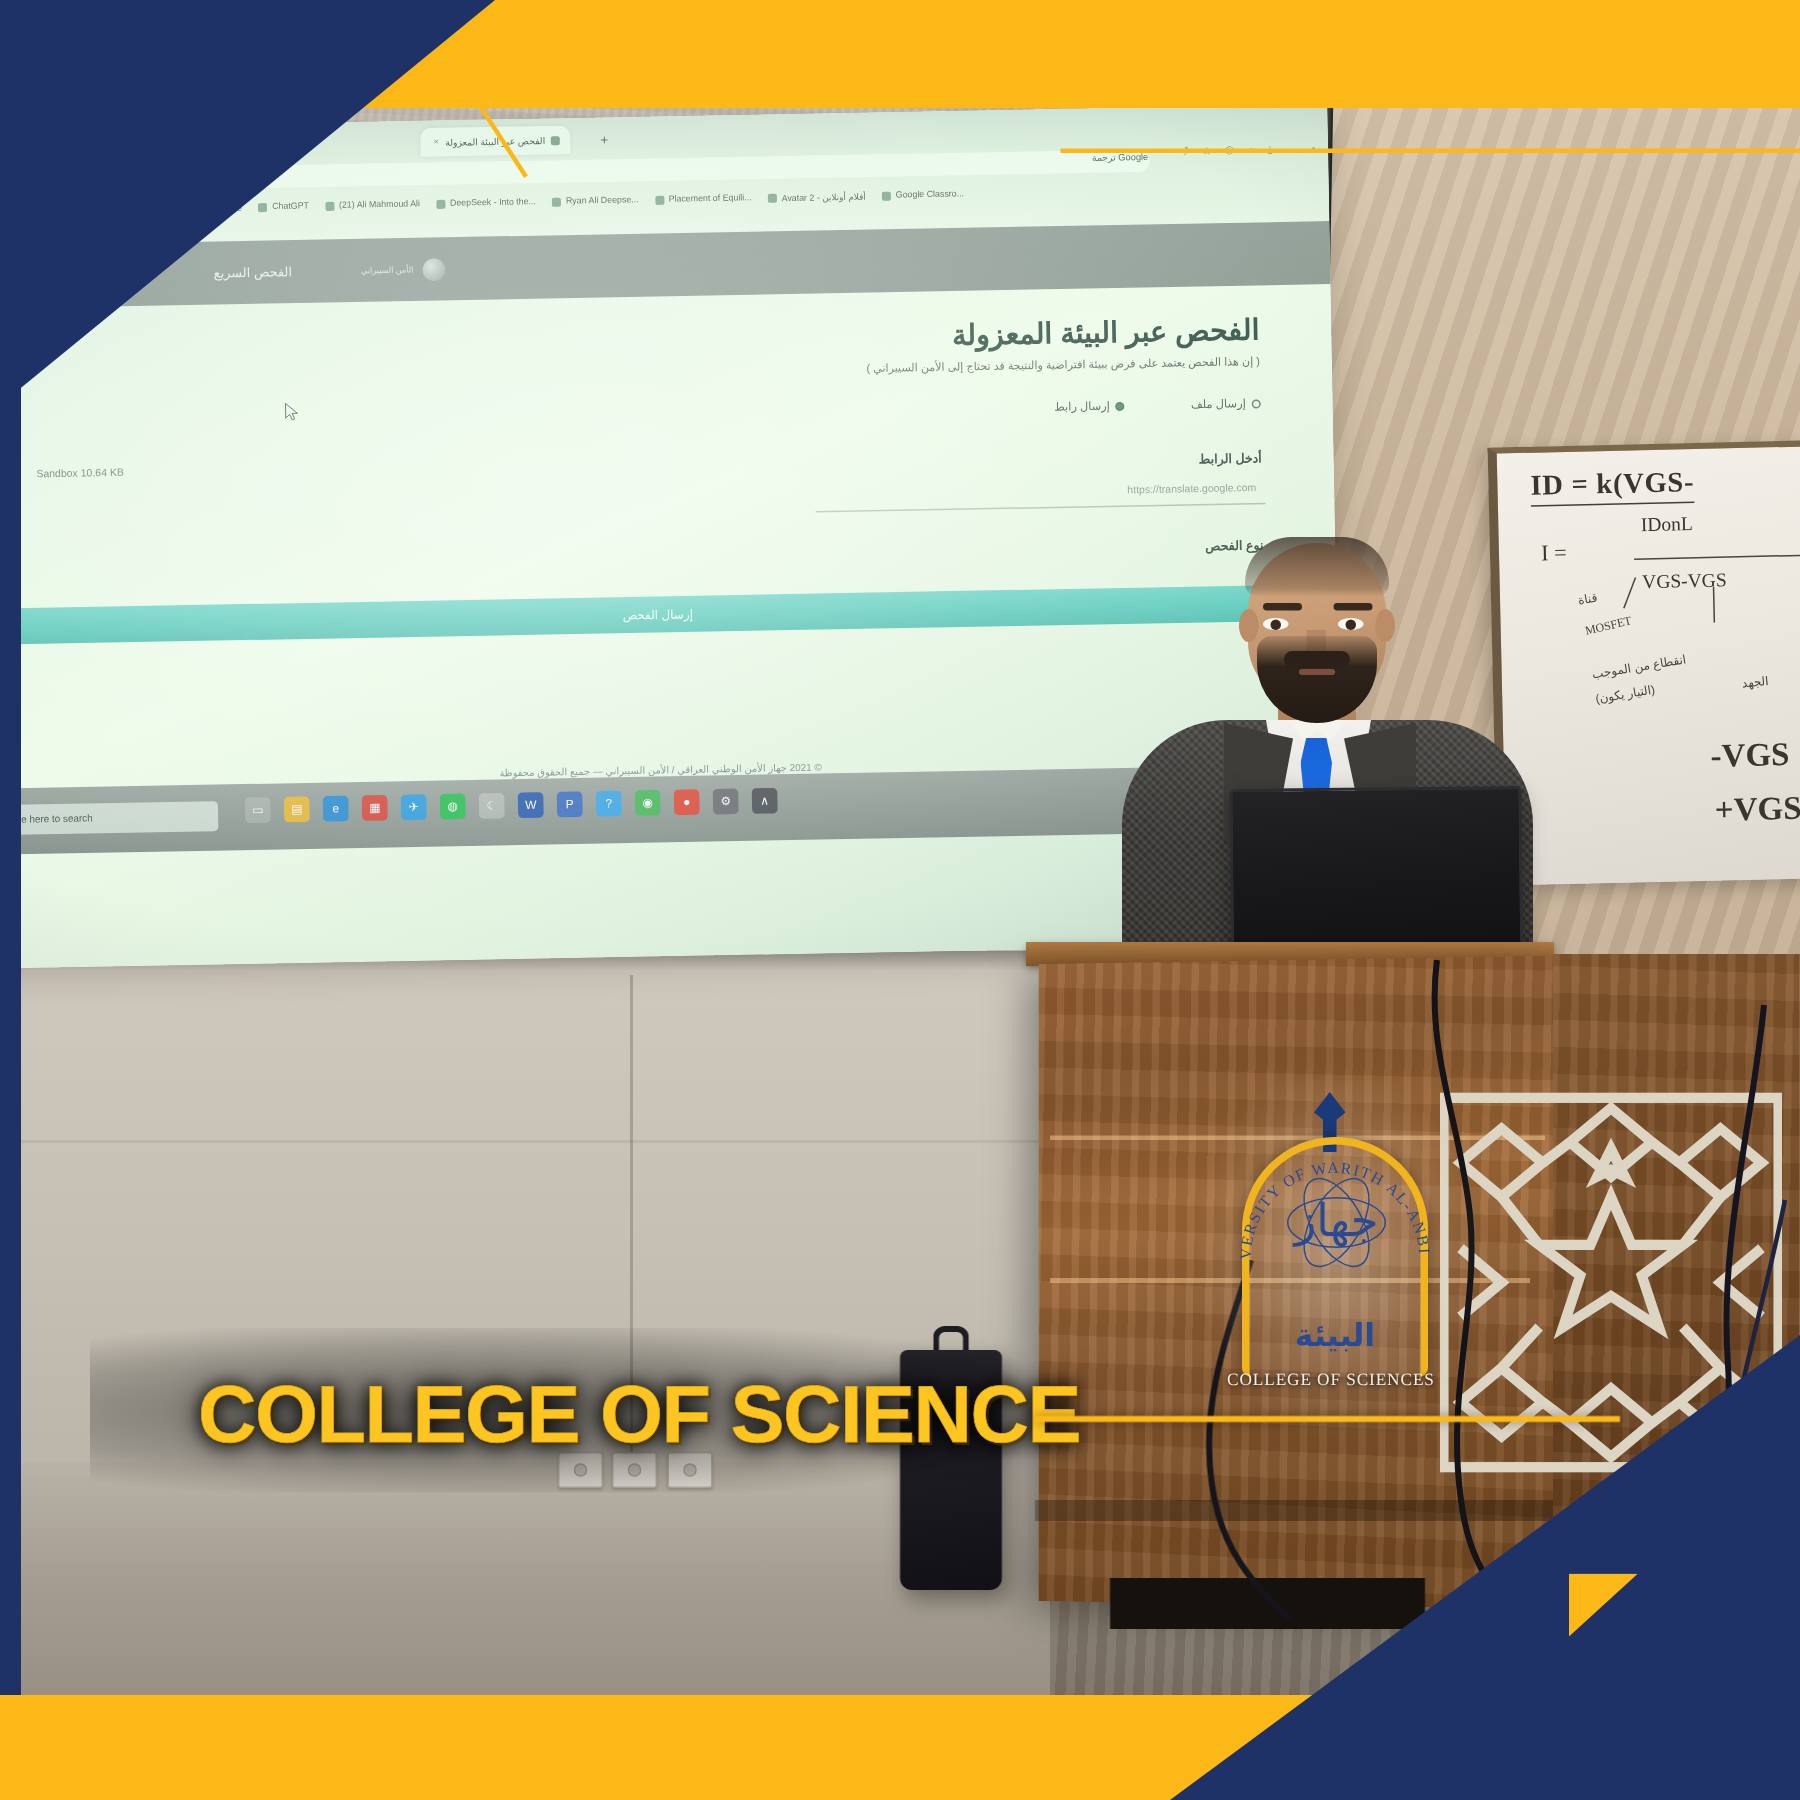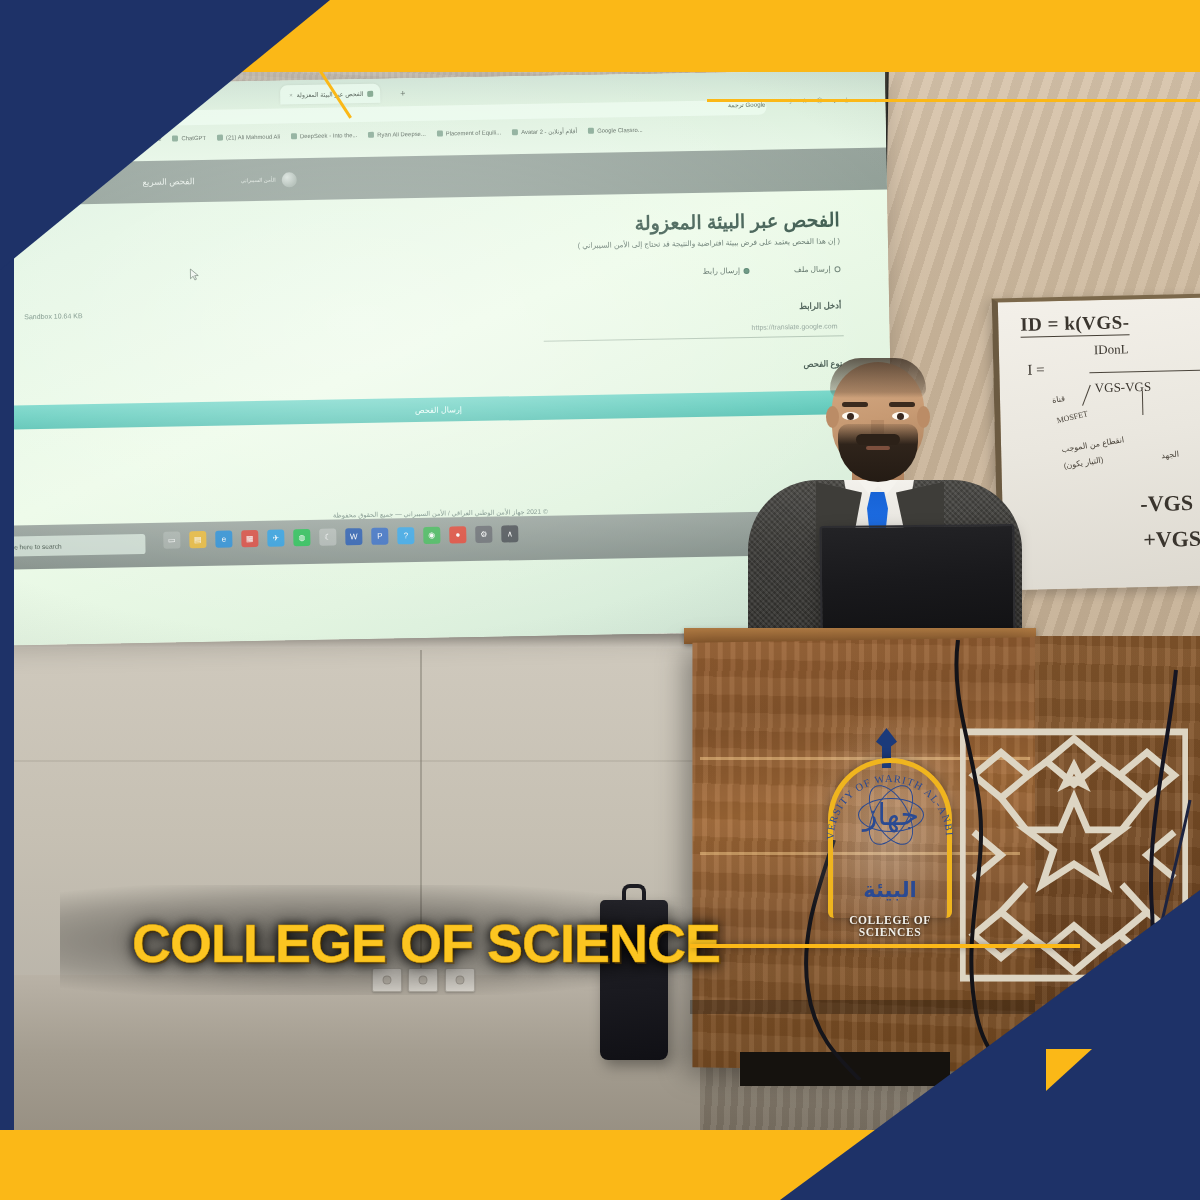--- a/index.html
+++ b/index.html
@@ -283,22 +283,22 @@
   .logo-calig{ position:absolute; left:50px; top:56px; width:58px; height:54px;
       color:#2a4a93; font-size:30px; text-align:center; line-height:54px;
       font-family:"DejaVu Sans", sans-serif; direction:rtl;}
   .logo-ar1{ position:absolute; left:14px; top:118px; width:128px; text-align:center;
       color:#2a4a93; font-size:25px; font-weight:bold; direction:rtl;
       font-family:"DejaVu Sans", sans-serif; text-shadow:0 1px 2px rgba(0,0,0,.25);}
   .logo-ar2{ position:absolute; left:14px; top:146px; width:128px; text-align:center;
       color:#2a4a93; font-size:21px; font-weight:bold; direction:rtl;
       font-family:"DejaVu Sans", sans-serif;}
   .logo-ring-txt{ position:absolute; left:12px; top:34px; width:132px; height:132px;}
-  .logo-en{ position:absolute; left:6px; top:182px; width:144px; text-align:center;
-      color:#f2f0ea; font-size:11.5px; font-weight:bold; letter-spacing:.6px;
+  .logo-en{ position:absolute; left:6px; top:182px; width:144px; text-align:left;
+      color:#f2f0ea; font-size:11.5px; font-weight:normal; letter-spacing:.6px;
       font-family:"Liberation Serif", serif; text-shadow:0 1px 3px rgba(0,0,0,.8);}
 </style>
 </head>
 <body>
 
 <div id="stage">
 
   <div class="photo">
 
     <div class="wall">

